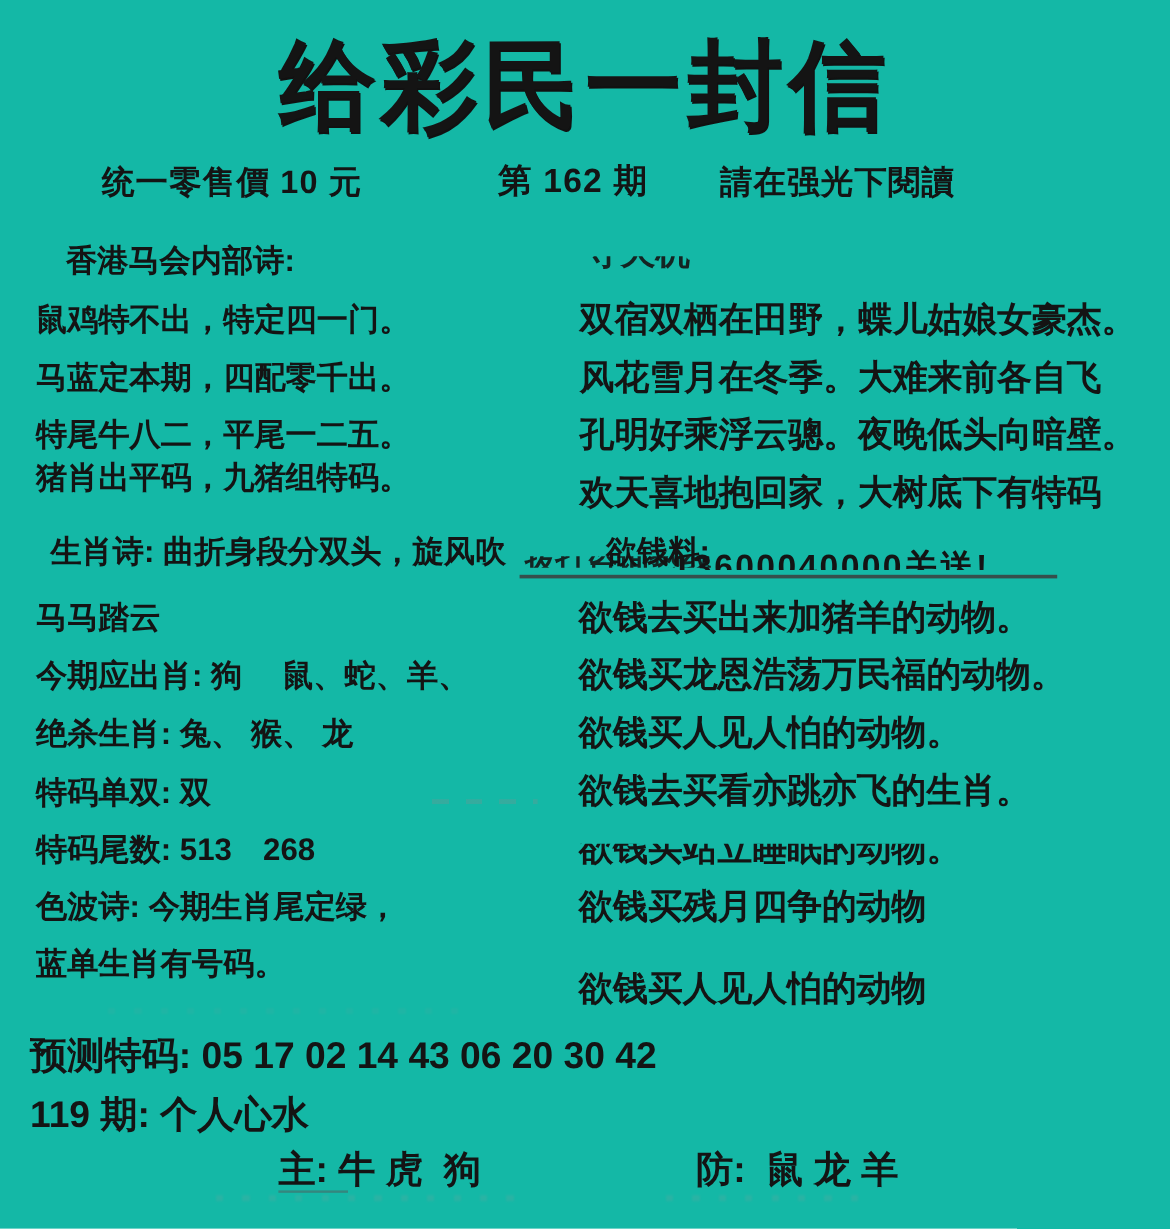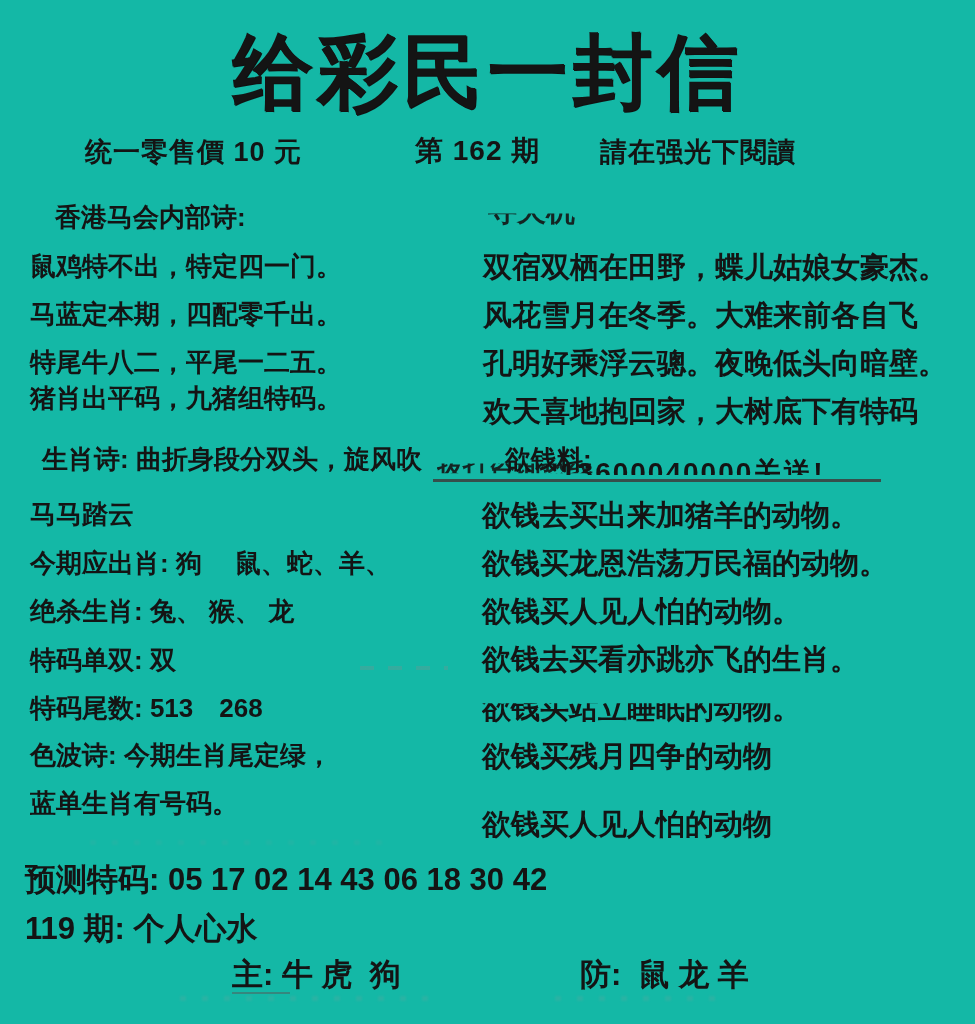--- a/index.html
+++ b/index.html
@@ -79,21 +79,21 @@
   <div class="strike" style="left:433px;top:479px;width:448px;height:3px;"></div>
 
   <div class="t body29" style="left:482px;top:500px;">欲钱去买出来加猪羊的动物。</div>
   <div class="t body29" style="left:482px;top:548px;">欲钱买龙恩浩荡万民福的动物。</div>
   <div class="t body29" style="left:482px;top:596px;">欲钱买人见人怕的动物。</div>
   <div class="t body29" style="left:482px;top:644px;">欲钱去买看亦跳亦飞的生肖。</div>
   <div class="t body29 clip-top32" style="left:482px;top:693px;">欲钱买站立睡眠的动物。</div>
   <div class="t body29" style="left:482px;top:741px;">欲钱买残月四争的动物</div>
   <div class="t body29" style="left:482px;top:809px;">欲钱买人见人怕的动物</div>
 
-  <div class="t ft" style="left:25px;top:863px;">预测特码: 05 17 02 14 43 06 18 30 42</div>
+  <div class="t ft" style="left:25px;top:863px;">预测特码: 05 17 02 14 43 06 20 30 42</div>
   <div class="t ft" style="left:25px;top:912px;">119 期: 个人心水</div>
   <div class="t ft" style="left:232px;top:958px;">主: 牛 虎  狗</div>
   <div class="underline-mark" style="left:232px;top:992px;width:58px;"></div>
   <div class="t ft" style="left:580px;top:958px;">防:  鼠 龙 羊</div>
 
   <div class="noise dashes" style="left:360px;top:666px;width:88px;"></div>
   <div class="noise specks" style="left:180px;top:996px;width:250px;"></div>
   <div class="noise specks" style="left:555px;top:996px;width:170px;"></div>
   <div class="noise specks" style="left:90px;top:840px;width:300px;opacity:.08;"></div>
 

